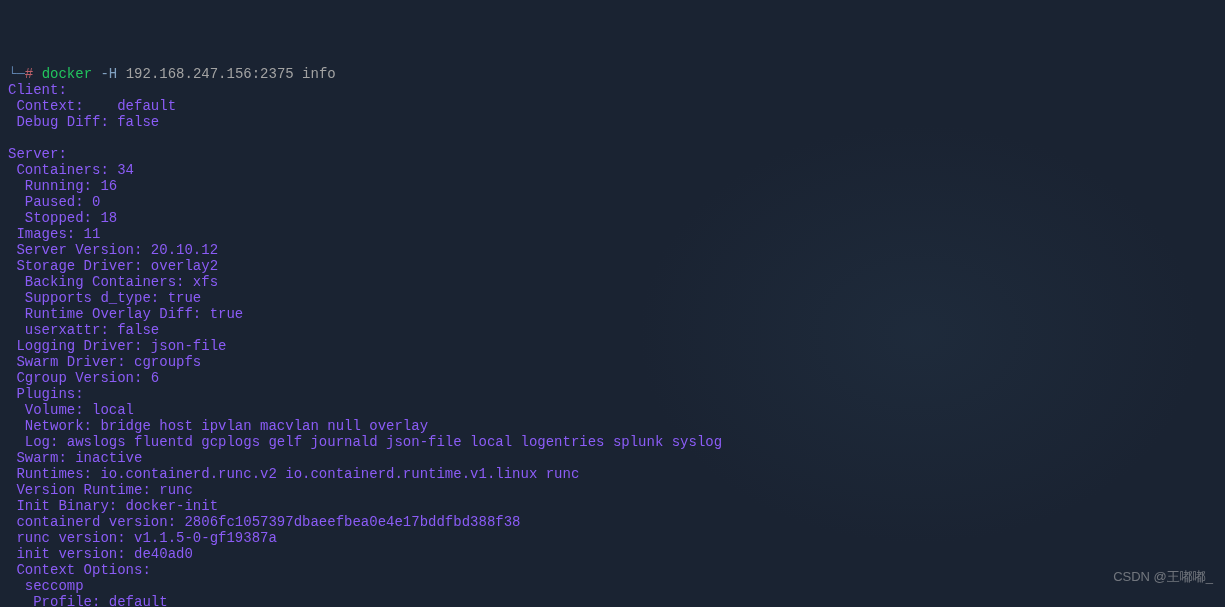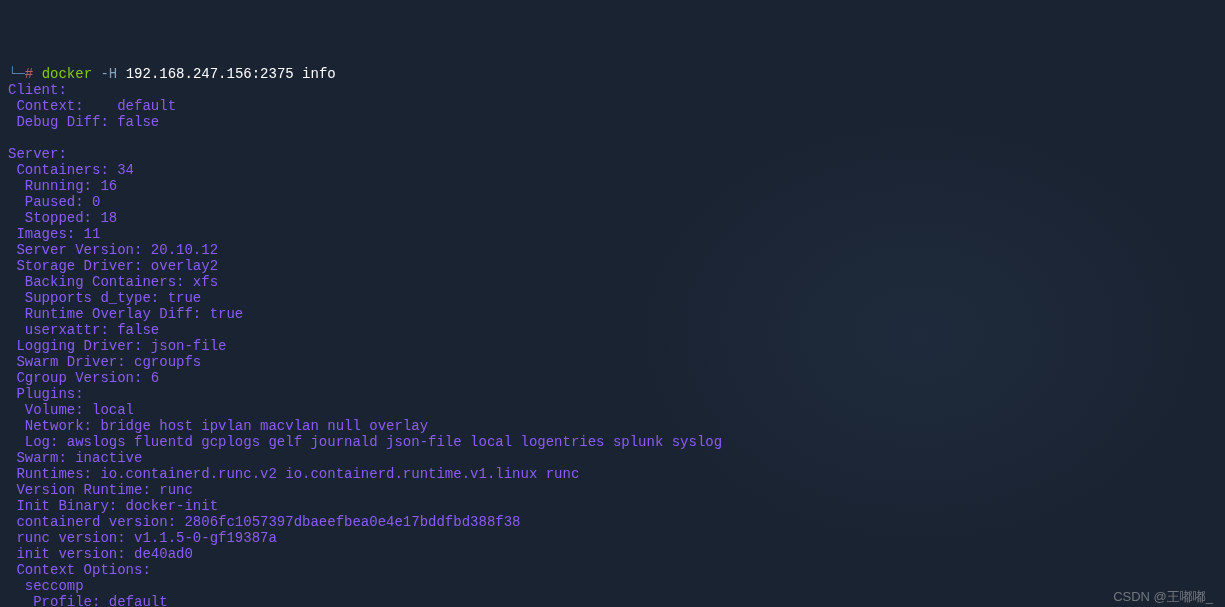--- a/index.html
+++ b/index.html
@@ -21,35 +21,35 @@
       overflow: hidden;
       position: relative;
     }
     .prompt-bracket {
       color: #5e81ac;
     }
     .prompt-hash {
       color: #bf616a;
     }
     .cmd-name {
-      color: #84cc16;
+      color: #22c55e;
     }
     .cmd-flag {
       color: #81a1c1;
     }
     .cmd-arg {
-      color: #ffffff;
+      color: #a3a3a3;
     }
     .output {
       color: #8b5cf6;
     }
     .watermark {
       position: absolute;
       right: 12px;
-      bottom: 2px;
+      bottom: 22px;
       color: rgba(200, 200, 200, 0.5);
       font-size: 13px;
       font-family: sans-serif;
     }
   </style>
 </head>
 <body>
 
 
 

